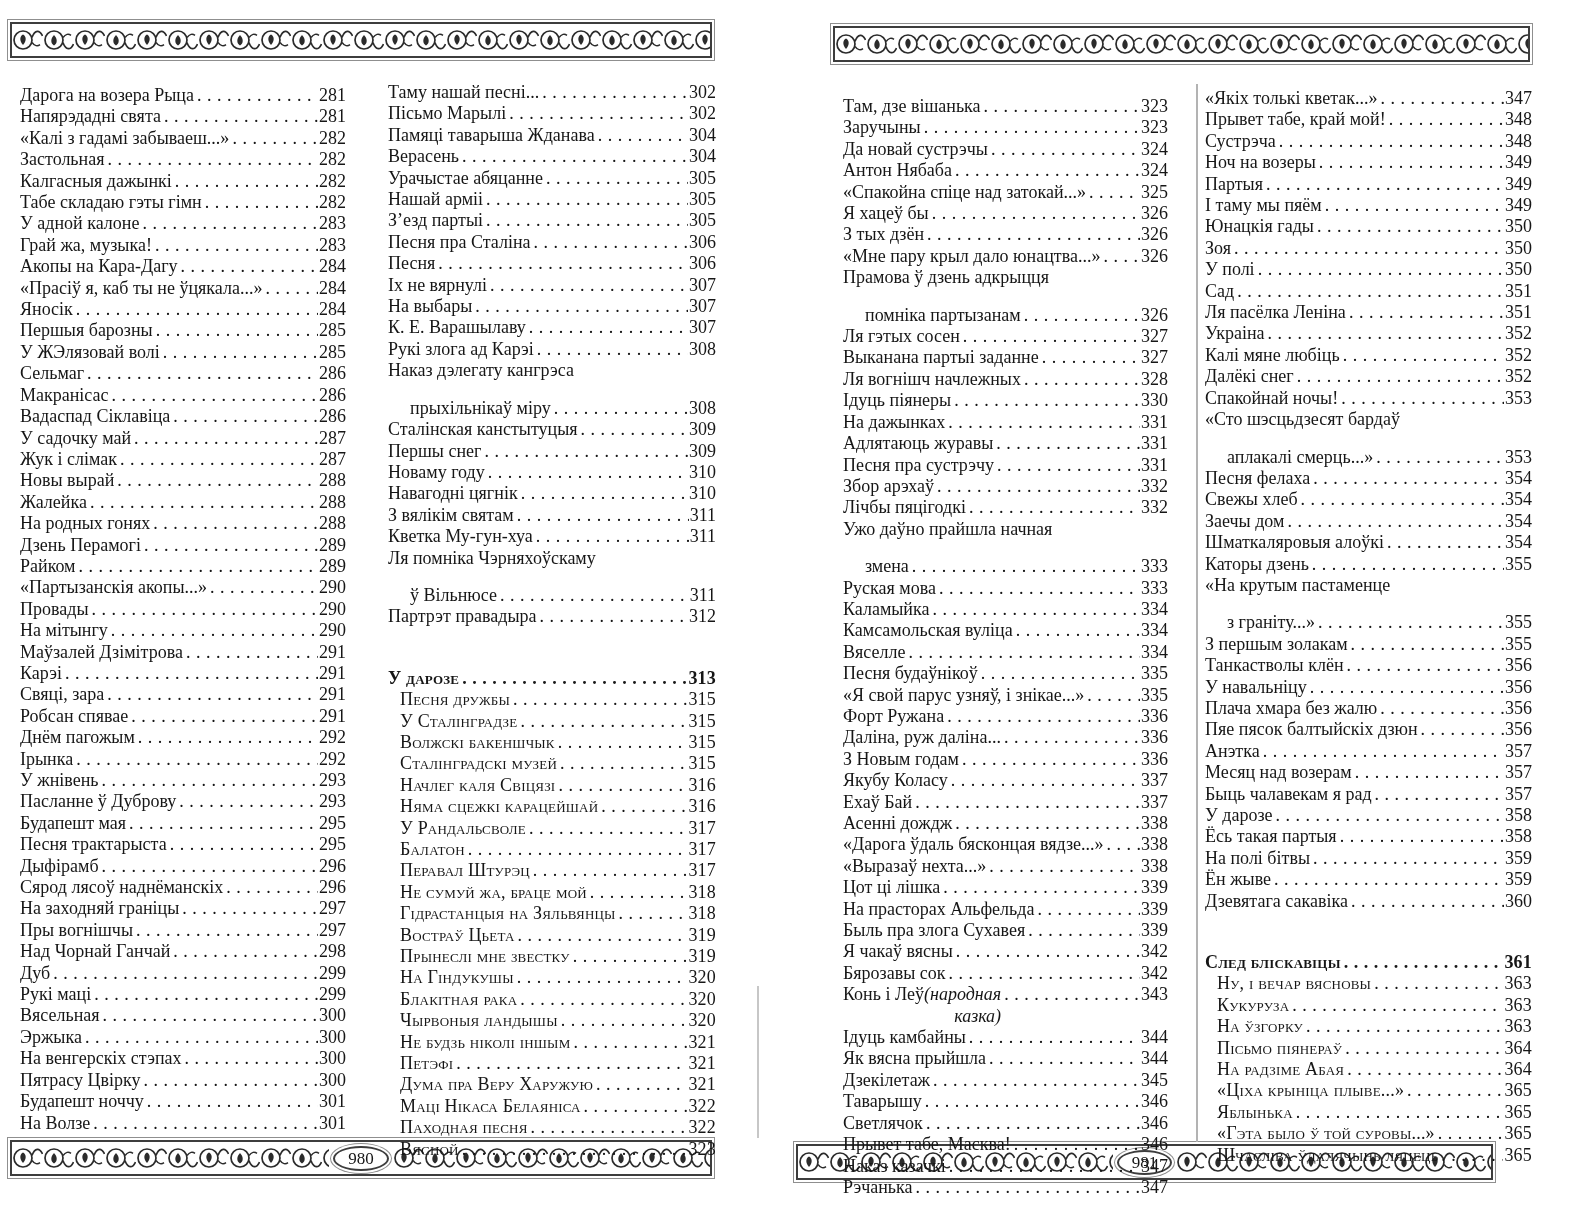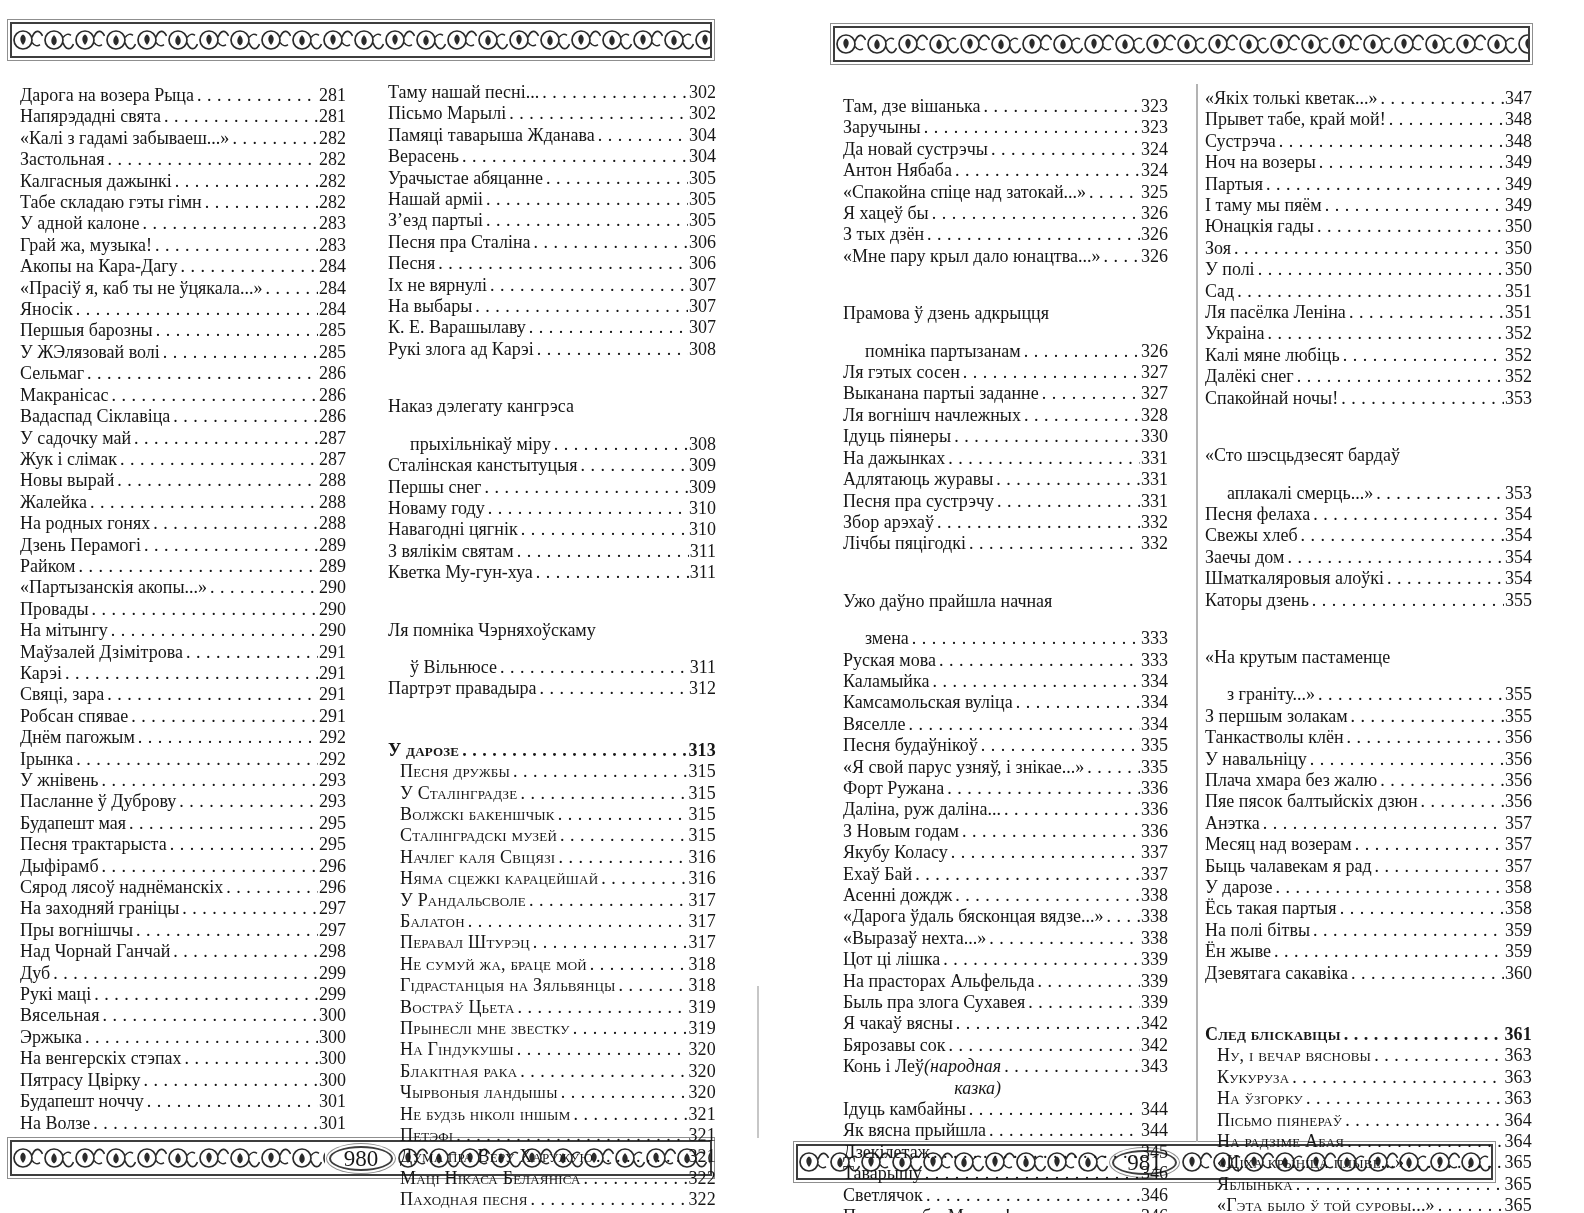--- a/index.html
+++ b/index.html
@@ -15,31 +15,31 @@
     border:2px solid #3d3d3d; outline:1px solid #8f8f8f; outline-offset:2px;
     background:#fff; overflow:hidden;
   }
   .band-fill { display:flex; align-items:center; overflow:hidden; flex:1 1 auto; height:100%; }
   .motif { flex:0 0 auto; width:31px; height:28px; display:inline-flex; }
   .motif.flip svg { transform:scaleY(-1); }
   .badge {
     flex:0 0 auto; position:relative; background:#fff;
     border:2px solid #3d3d3d; border-radius:50%;
     box-shadow:0 0 0 2px #ffffff, 0 0 0 3px #8f8f8f;
-    padding:0 13px; margin:0 4px; line-height:21px; font-size:23px;
+    padding:0 13px; margin:0 4px; line-height:21px; font-size:17px;
   }
   
   .col { position:absolute; line-height:21.4px; }
   #col-0-0 { left:20px;  top:85px; width:326px; }
   #col-0-1 { left:388px; top:82px; width:328px; }
   #col-1-0 { left:843px; top:96px; width:325px; }
   #col-1-1 { left:1205px;top:88px; width:327px; }
   .row { display:flex; align-items:baseline; }
   .t  { white-space:nowrap; }
-  .l1 { white-space:nowrap;margin-top:36px; }
+  .l1 { white-space:nowrap; }
   .ind { padding-left:22px;margin-top:16px; }
   .leader {
     flex:1 1 auto; overflow:hidden; white-space:nowrap;
     letter-spacing:5.5px; margin:0 1px 0 3px; min-width:18px;
   }
   .pnum { white-space:nowrap; }
   .entry.sc { font-variant:small-caps; padding-left:12px; letter-spacing:0.2px; }
   .entry.section {
     font-variant:small-caps; font-weight:bold; margin-top:40px; letter-spacing:0.2px;
   }

